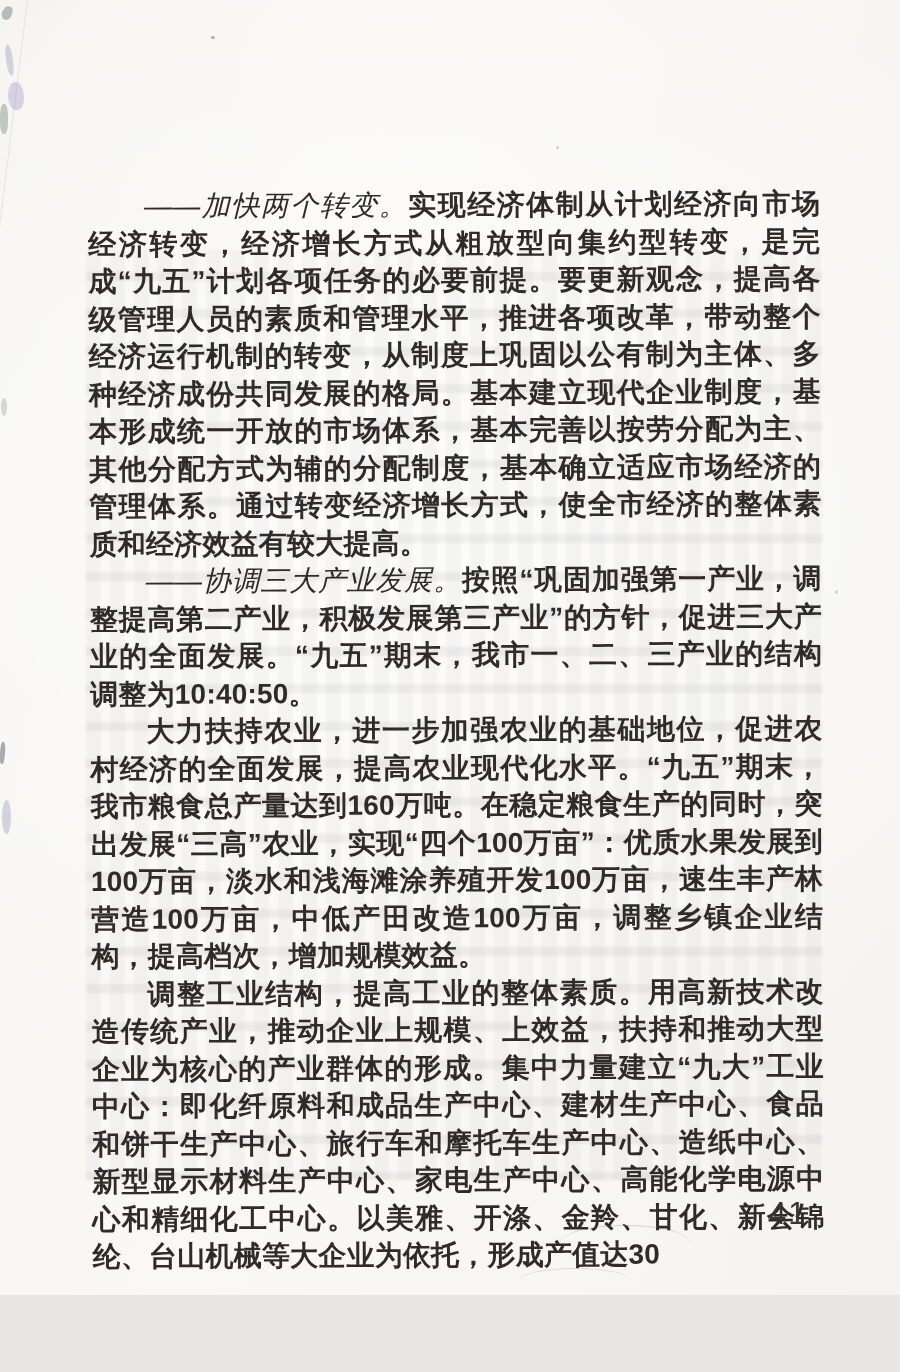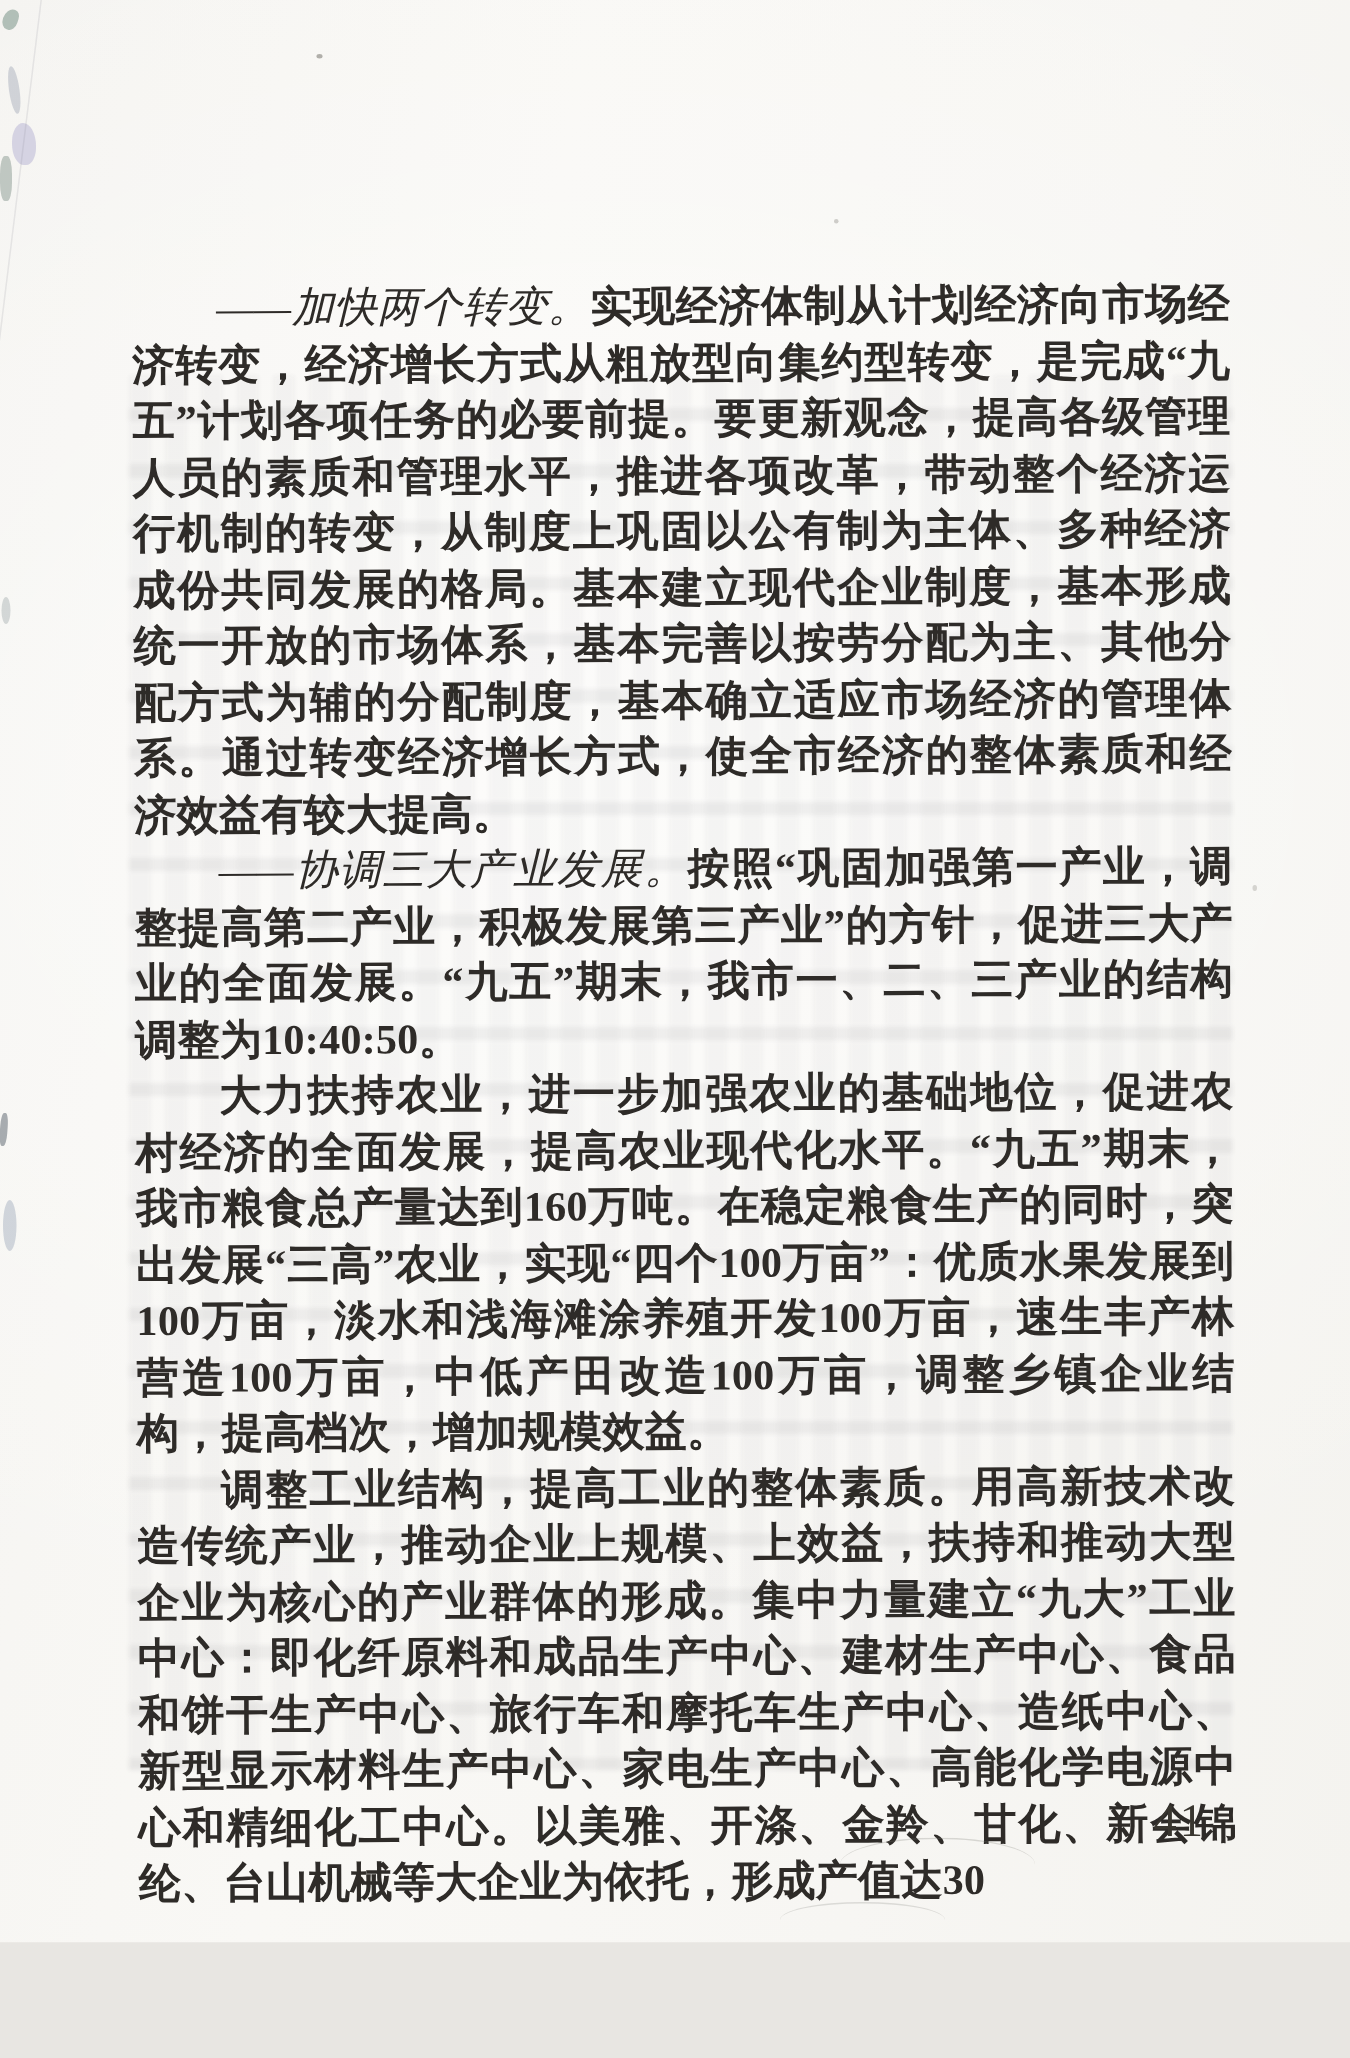--- a/index.html
+++ b/index.html
@@ -9,21 +9,21 @@
   }
   .page {
     position: relative;
     width: 900px;
     height: 1295px;
     margin: 0 auto;
     background:
       radial-gradient(ellipse 1200px 900px at 45% 40%, rgba(255,255,255,0.55), rgba(255,255,255,0) 70%),
       linear-gradient(100deg, #f5f4f1 0%, #f9f8f5 35%, #f7f6f3 70%, #f4f3ef 100%);
     overflow: hidden;
-    font-family: Liberation Serif, serif;
+    font-family: Liberation Sans, sans-serif;
   }
 
   
   .bleed {
     position: absolute;
     left: 86px;
     top: 250px;
     width: 736px;
     height: 930px;
     background:

